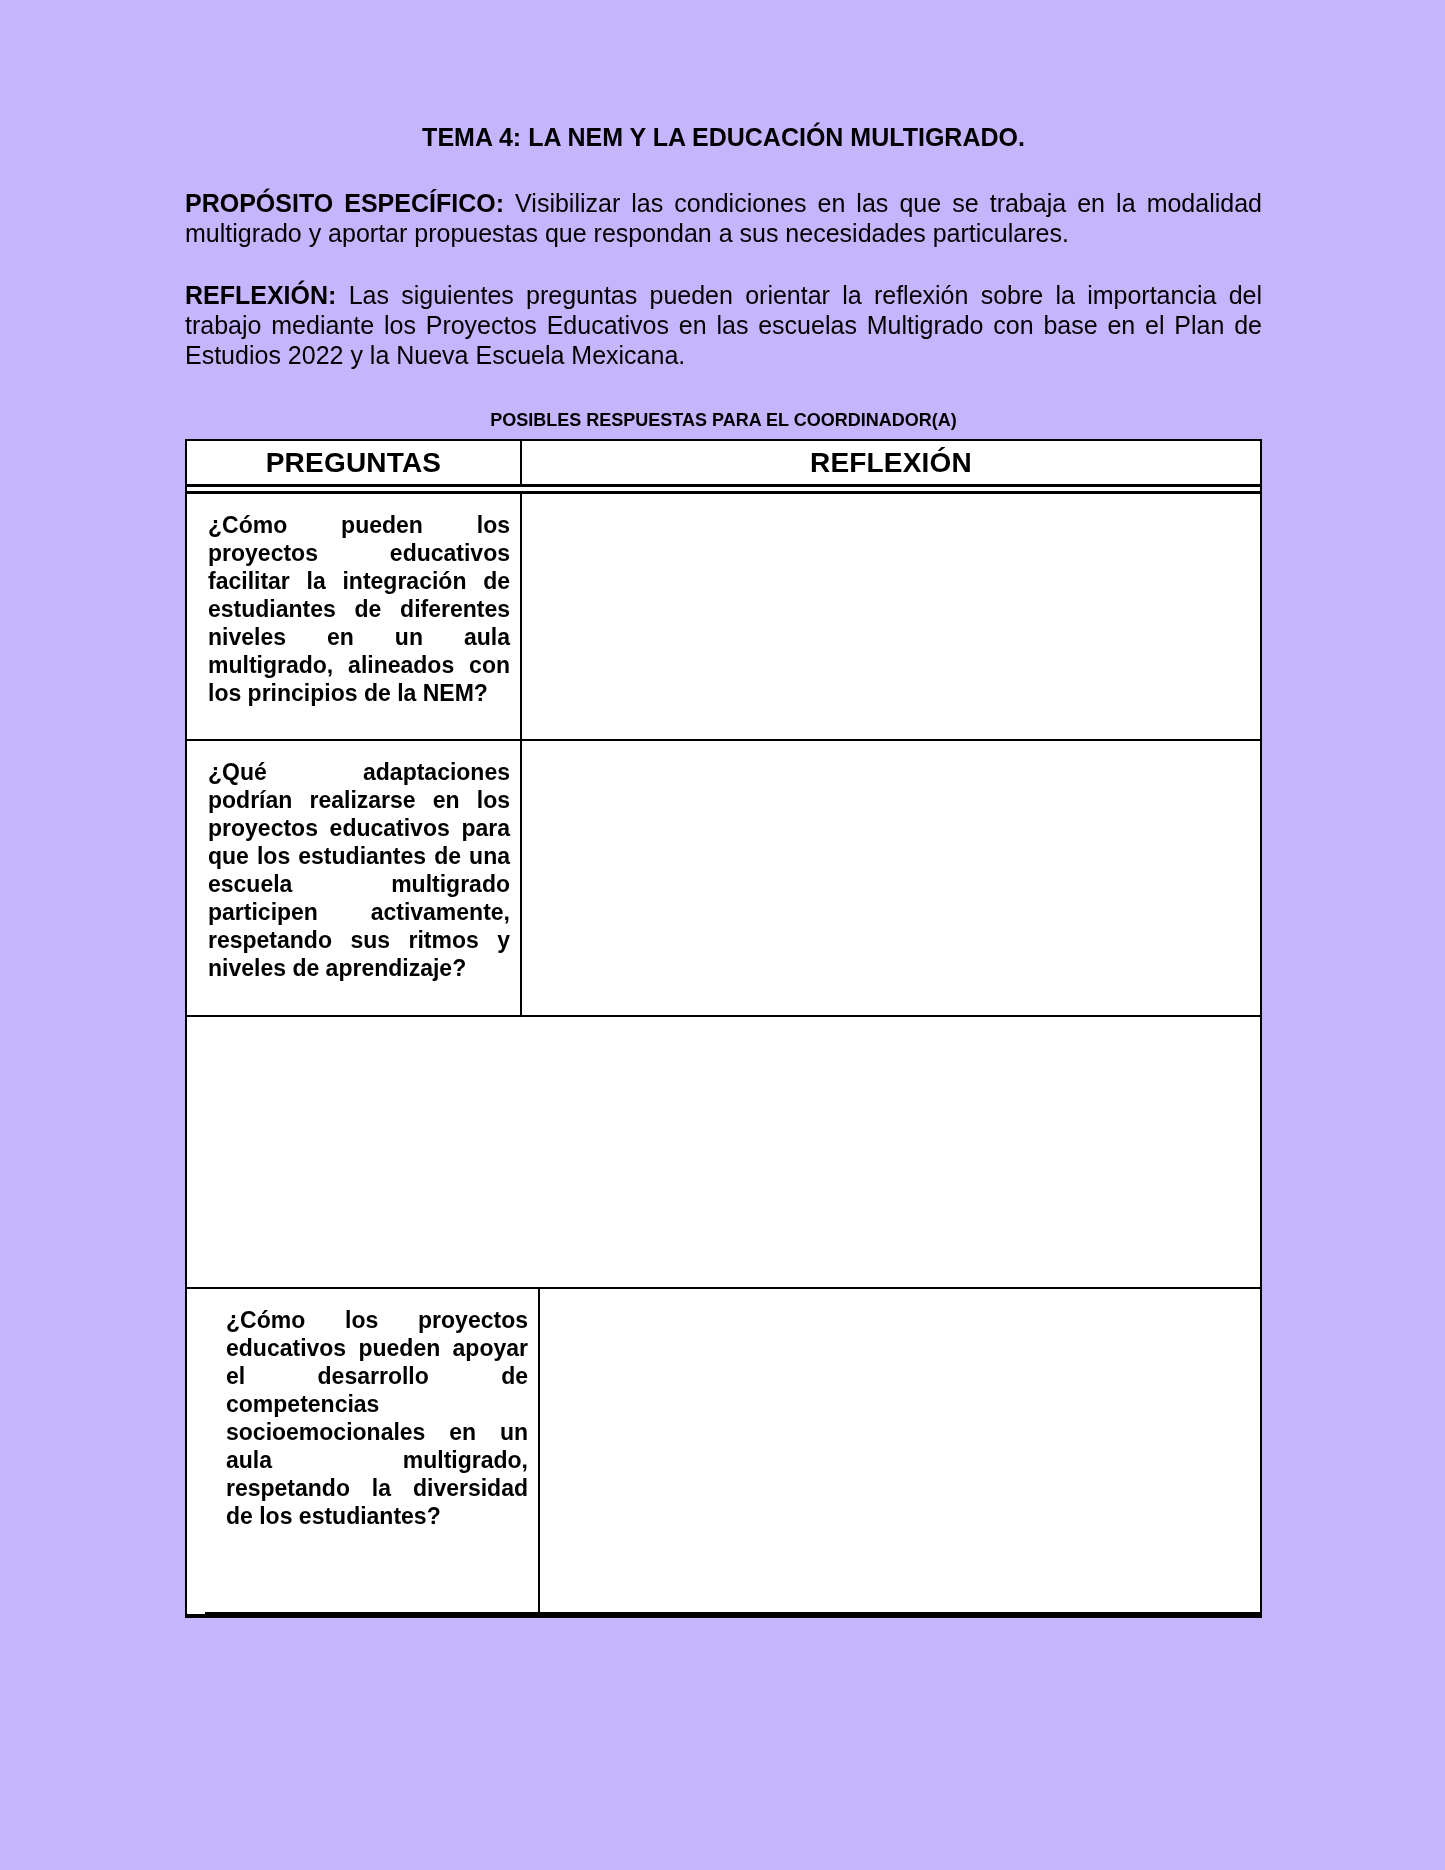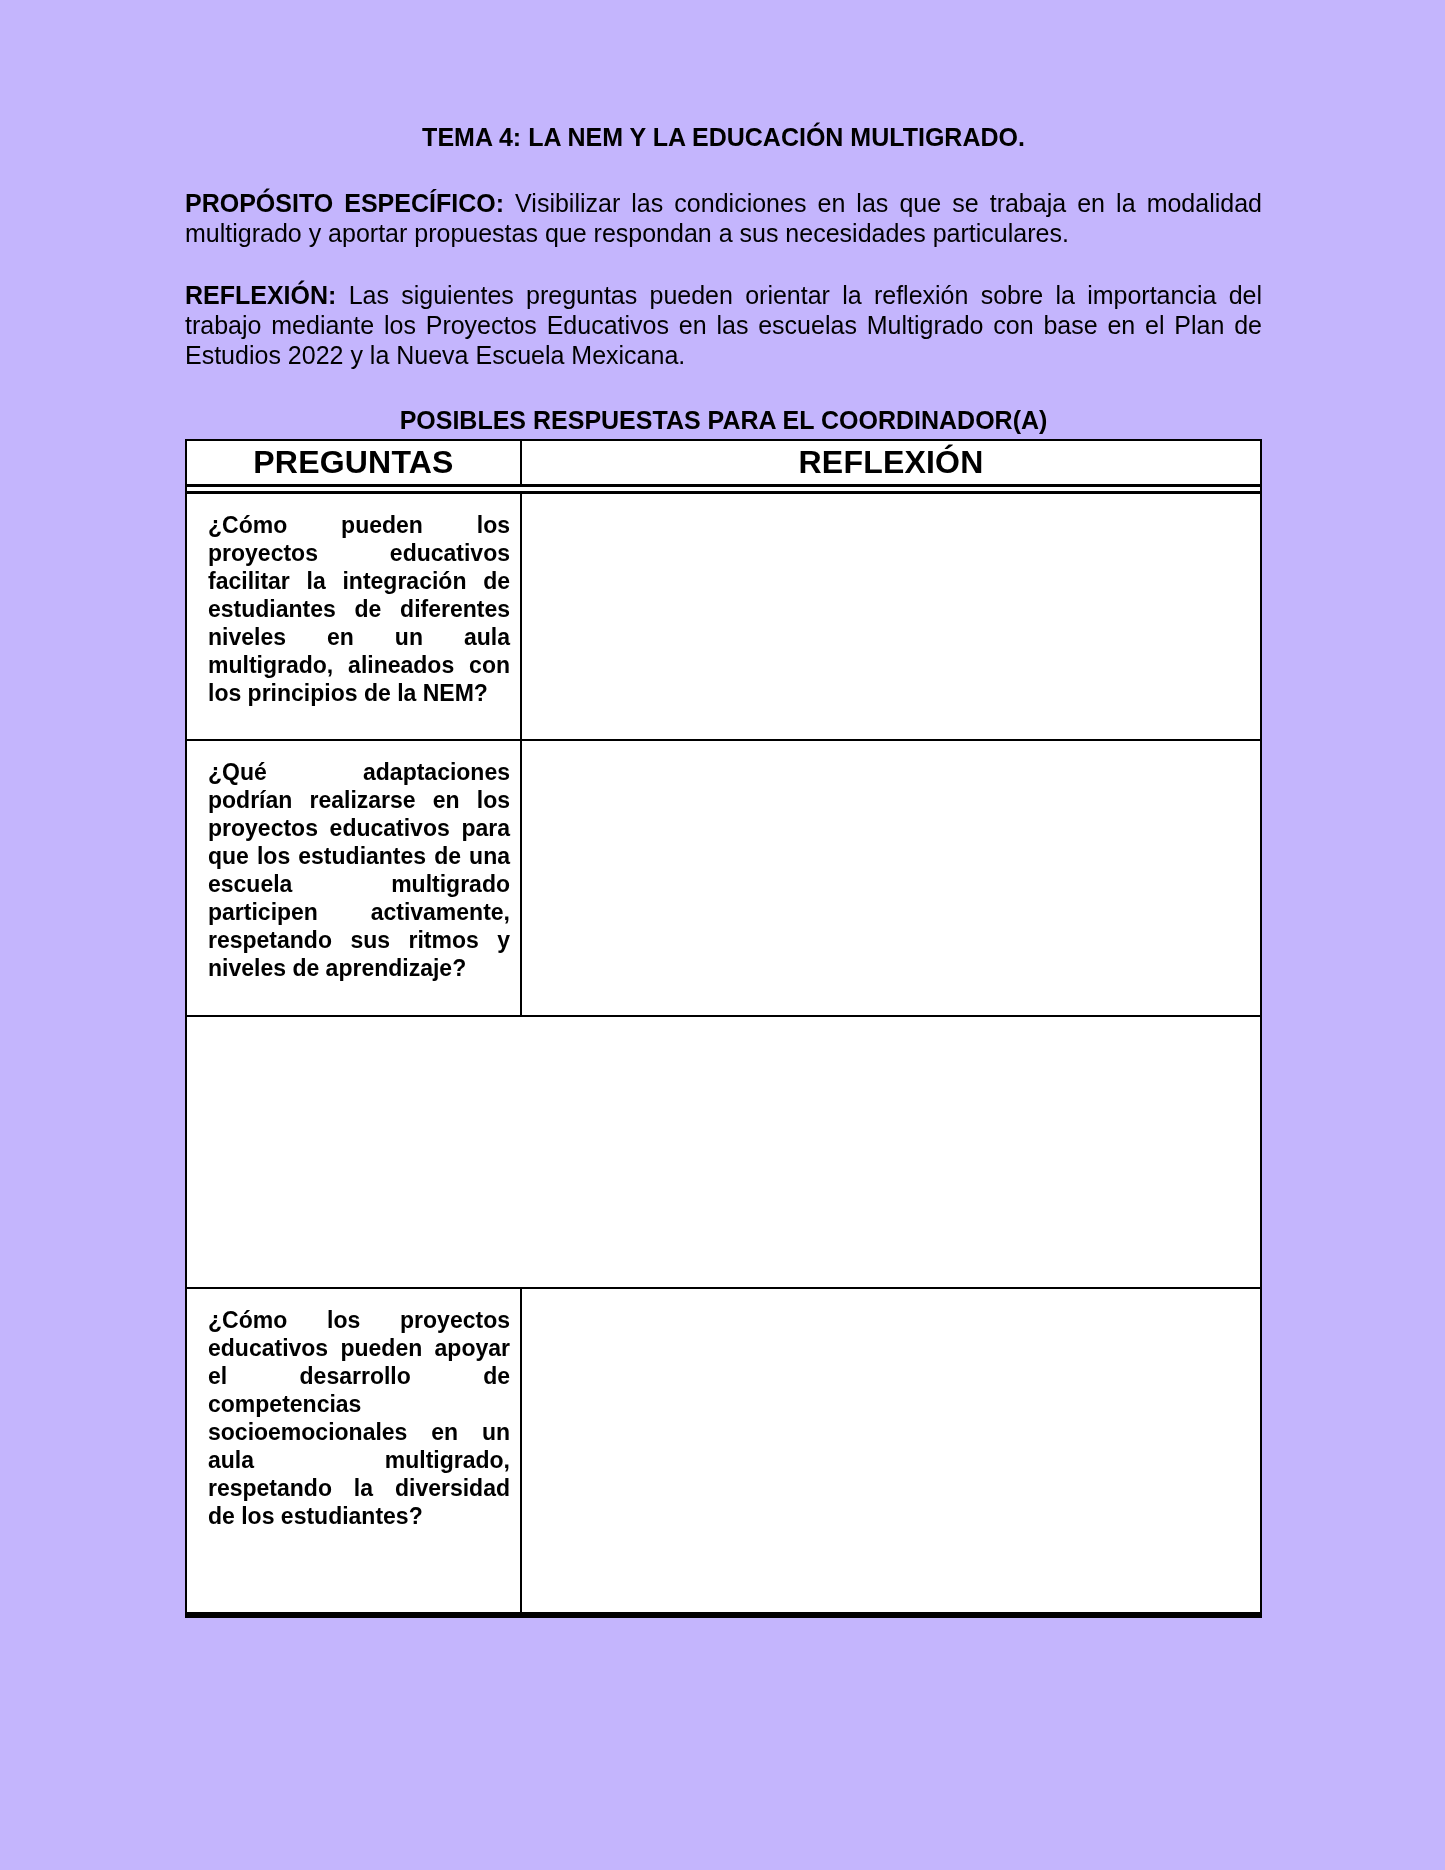--- a/index.html
+++ b/index.html
@@ -34,21 +34,21 @@
     line-height: 30px;
     text-align: justify;
     text-justify: inter-word;
   }
   .para b { font-weight: bold; }
   .p1 { margin-top: 36px; }
   .p2 { margin-top: 32px; }
   .table-caption {
     margin-top: 35px;
     font-weight: bold;
-    font-size: 25px;
+    font-size: 18px;
     line-height: 30px;
     text-align: center;
     white-space: nowrap;
   }
   .qtable {
     margin-top: 4px;
     box-sizing: border-box;
     width: 1077px;
     border: 2px solid #000;
     border-bottom-width: 4px;
@@ -61,42 +61,42 @@
   }
   .thead {
     height: 53px;
     border-bottom: 10px double #000;
   }
   .th {
     display: flex;
     align-items: center;
     justify-content: center;
     font-weight: bold;
-    font-size: 32px;
+    font-size: 28px;
     letter-spacing: 0.2px;
   }
   .th:first-child { border-right: 2px solid #000; }
   .trow.body { border-bottom: 2px solid #000; }
   .trow.cut { border-bottom: none; }
   .td-q {
     box-sizing: border-box;
     border-right: 2px solid #000;
     padding: 17px 10px 0 21px;
     font-weight: bold;
     font-size: 23px;
     line-height: 28px;
     text-align: justify;
     text-justify: inter-word;
     overflow: hidden;
   }
   .td-a { box-sizing: border-box; }
   .r1 { height: 247px; }
   .r2 { height: 276px; }
   .r3 { height: 272px; }
-  .r4 { height: 325px; }
+  .r4 { height: 325px; margin-left: 18px; }
   .r5 { height: 177px; }
   .cut .td-q { text-align-last: justify; }
 </style>
 </head>
 <body>
 
 <div class="page">
 
   <div class="doc-title">TEMA 4: LA NEM Y LA EDUCACIÓN MULTIGRADO.</div>
 

